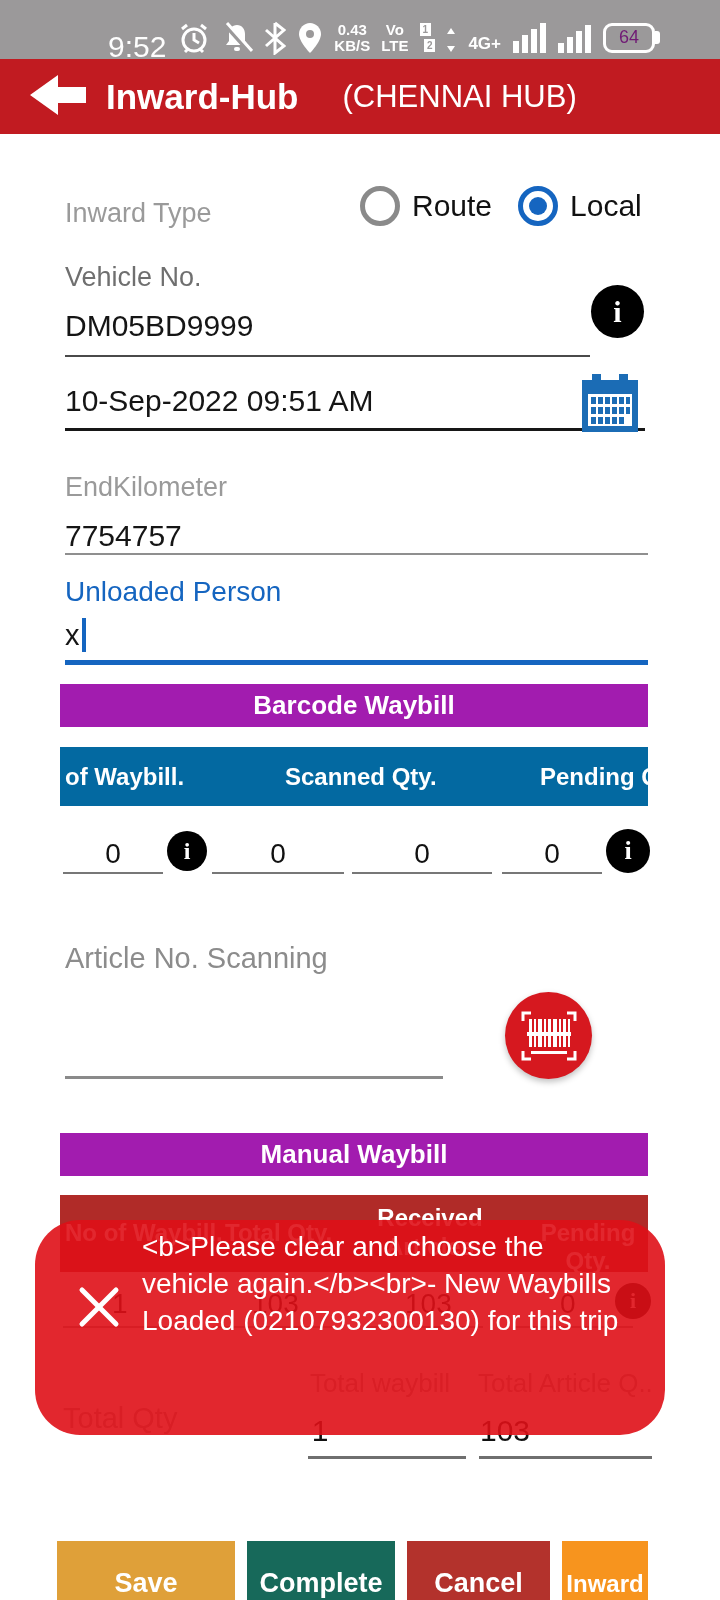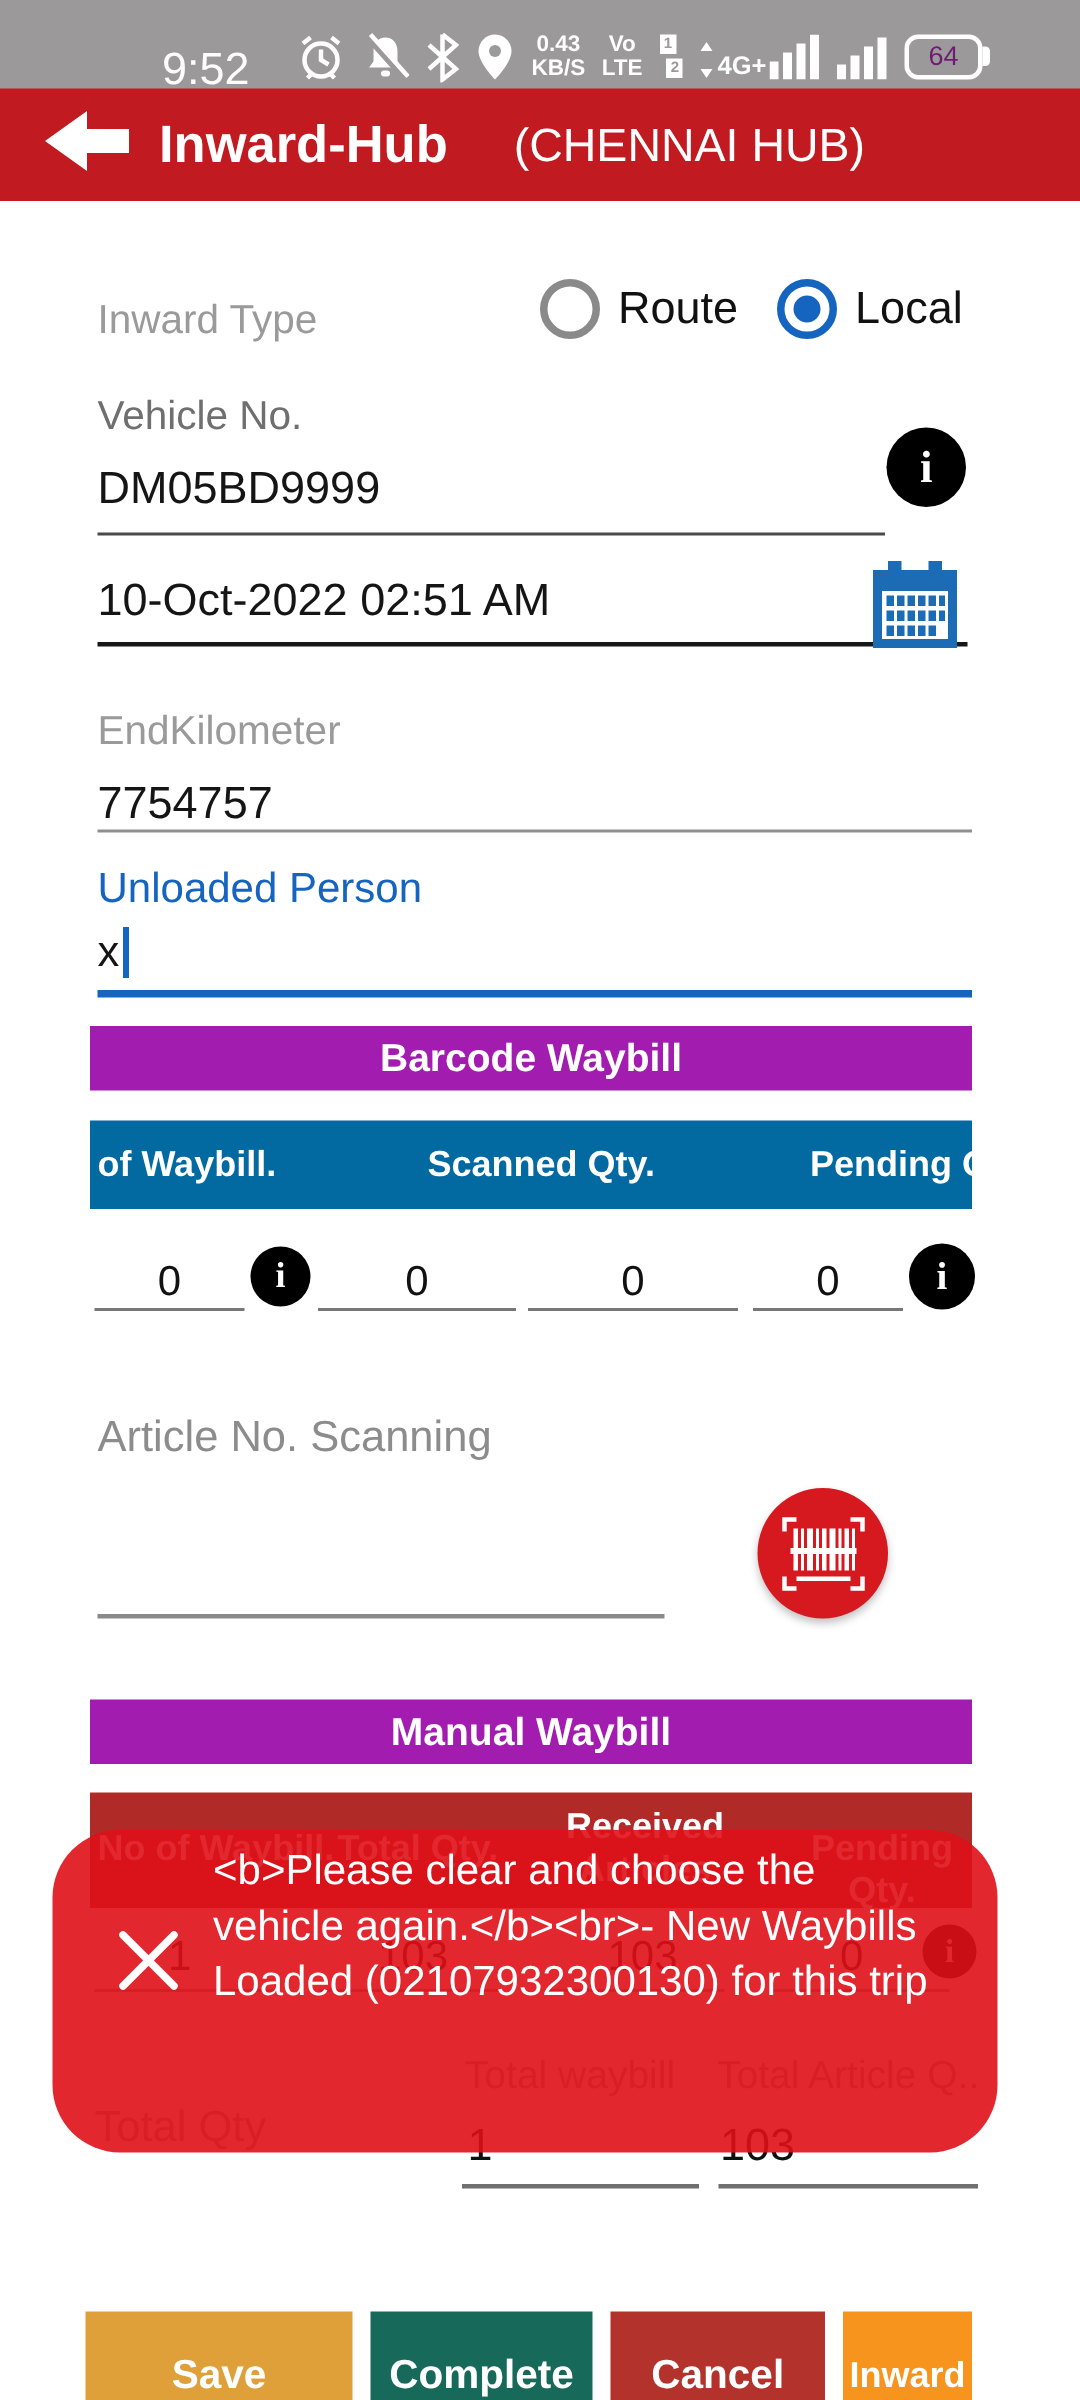--- a/index.html
+++ b/index.html
@@ -8,21 +8,21 @@
 
   
   .status-bar { position:absolute; left:0; top:0; width:720px; height:75px; background:#9b999a; color:#fff; }
   .sb-time { position:absolute; left:108px; top:30px; font-size:30px; color:#fdfdfd; }
   .sb-icons { position:absolute; right:60px; top:0; height:75px; display:flex; align-items:center; gap:11px; }
   .sb-icons svg { display:block; }
   .sb-stack { display:flex; flex-direction:column; align-items:center; line-height:16px; font-size:16px; font-weight:bold; color:#fff; }
   .sb-stack .tiny { font-size:15px; }
   .volte-row { display:flex; align-items:center; gap:16px; }
   .volte-box { display:inline-block; width:11px; height:13px; background:#fff; color:#9b999a; font-size:10px; line-height:13px; text-align:center; font-weight:bold; }
-  .net4g { display:flex; align-items:flex-end; gap:2px;text-align:right; }
+  .net4g { display:flex; align-items:flex-end; gap:12px;text-align:right; }
   .battery { display:flex; align-items:center; }
   .bat-body { width:52px; height:30px; border:3px solid #fff; border-radius:9px; display:flex; align-items:center; justify-content:center; font-size:18px; color:#701a75; }
   .bat-nub { width:5px; height:13px; background:#fff; border-radius:0 3px 3px 0; }
 
   
   .app-header { position:absolute; left:0; top:59px; width:720px; height:75px; background:#c11b21; display:flex; align-items:center; }
   .back-btn { margin-left:28px; width:62px; }
   .app-title { color:#fff; font-size:35px; font-weight:bold; margin-left:16px; }
   .app-sub { color:#fff; font-size:31px; margin-left:44px; }
 
@@ -208,21 +208,21 @@
     </div>
   </div>
 
   <div class="field f-vehicle">
     <div class="lbl" style="color:#6f6f6f;">Vehicle No.</div>
     <div class="val">DM05BD9999</div>
   </div>
   <div class="info-big">i</div>
 
   <div class="field f-depart">
-    <div class="val">10-Oct-2022 02:51 AM</div>
+    <div class="val">10-Sep-2022 09:51 AM</div>
   </div>
   <span class="cal-icon">
     <svg width="64" height="64" viewBox="0 0 64 64">
       <rect x="14" y="2" width="9" height="16" fill="#1b6cb5"></rect>
         <rect x="41" y="2" width="9" height="16" fill="#1b6cb5"></rect>
       <rect x="4" y="8" width="56" height="52" fill="#1b6cb5"></rect>
       <rect x="10" y="22" width="44" height="32" fill="#fff"></rect>
       <g fill="#1b6cb5">
         <rect x="13" y="25" width="5" height="7"></rect>
           <rect x="20" y="25" width="5" height="7"></rect>

